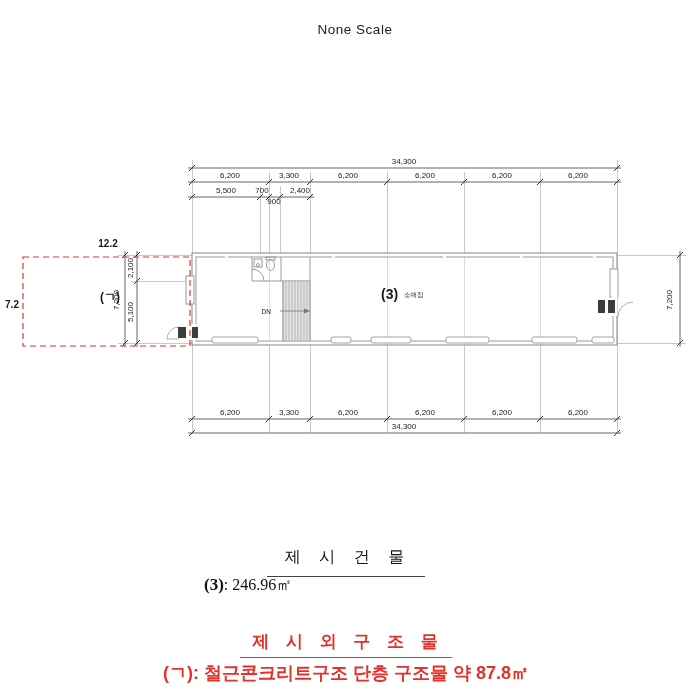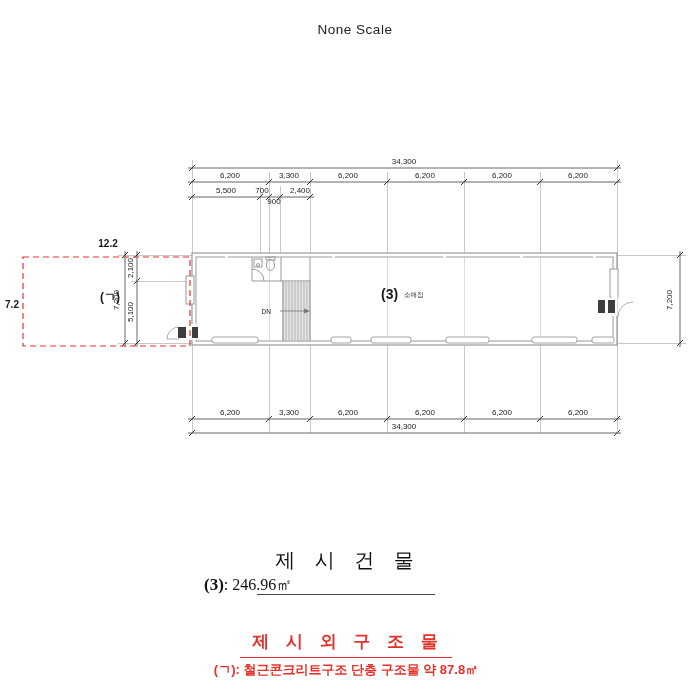--- a/index.html
+++ b/index.html
@@ -11,37 +11,37 @@
     position:absolute;top:22px;left:0;width:692px;text-align:center;
     font-size:13.5px;color:#222;letter-spacing:.5px;margin-left:9px;
   }
   .drawing{position:absolute;top:0;left:0;}
   svg text{fill:#1a1a1a;font-family:"Liberation Sans", sans-serif;}
   .dimtxt{font-size:8px;}
   .legend-building-title-wrap{
     position:absolute;top:547px;left:0;width:692px;text-align:center;
   }
   .legend-building-title{
-    display:inline-block;font-size:20px;color:#111;letter-spacing:7px;
-    border-bottom:1px solid #444;padding:0 14px 20px 18px;
+    display:inline-block;font-size:16px;color:#111;letter-spacing:7px;
+    border-bottom:1px solid #444;padding:0 14px 8px 18px;
   }
   .legend-building-item{
     position:absolute;top:575px;left:204px;font-size:16px;color:#111;font-family:Liberation Serif, serif;
   }
   .legend-building-item b{font-size:17px;font-weight:bold;}
   .legend-outside-title-wrap{
     position:absolute;top:630px;left:0;width:692px;text-align:center;
   }
   .legend-outside-title{
     display:inline-block;font-size:17px;font-weight:bold;color:#e4322b;
     letter-spacing:6px;border-bottom:1.5px solid #e4322b;padding:0 8px 4px 12px;
   }
   .legend-outside-item{
     position:absolute;top:661px;left:0;width:692px;text-align:center;
-    font-size:13px;font-weight:bold;color:#e4322b;
+    font-size:18px;font-weight:bold;color:#e4322b;
   }
 </style>
 </head>
 <body>
 
 <div class="page-title">None Scale</div>
 
 <div class="drawing">
 <svg width="692" height="460" viewBox="0 0 692 460">
 

